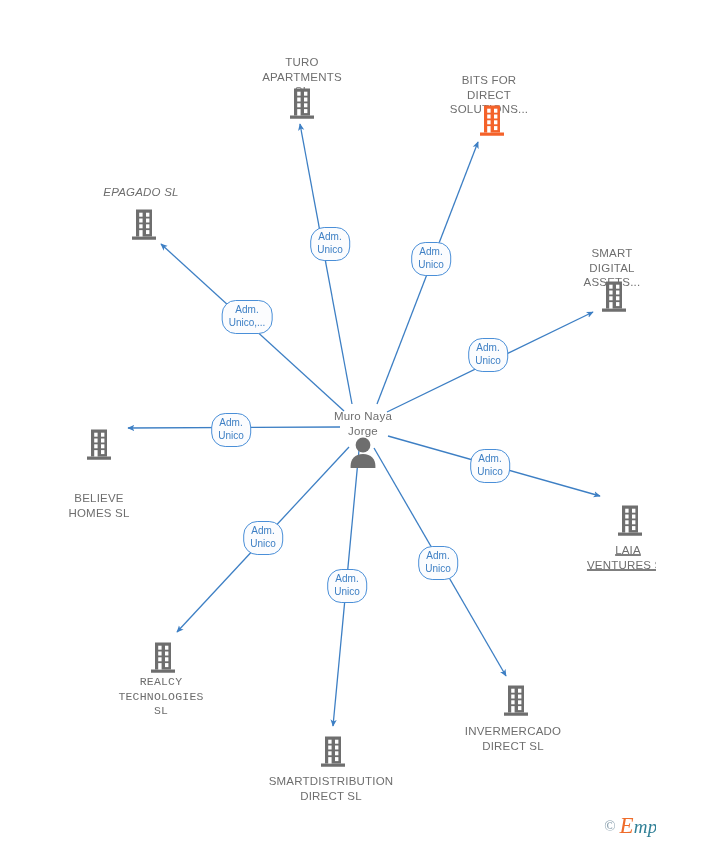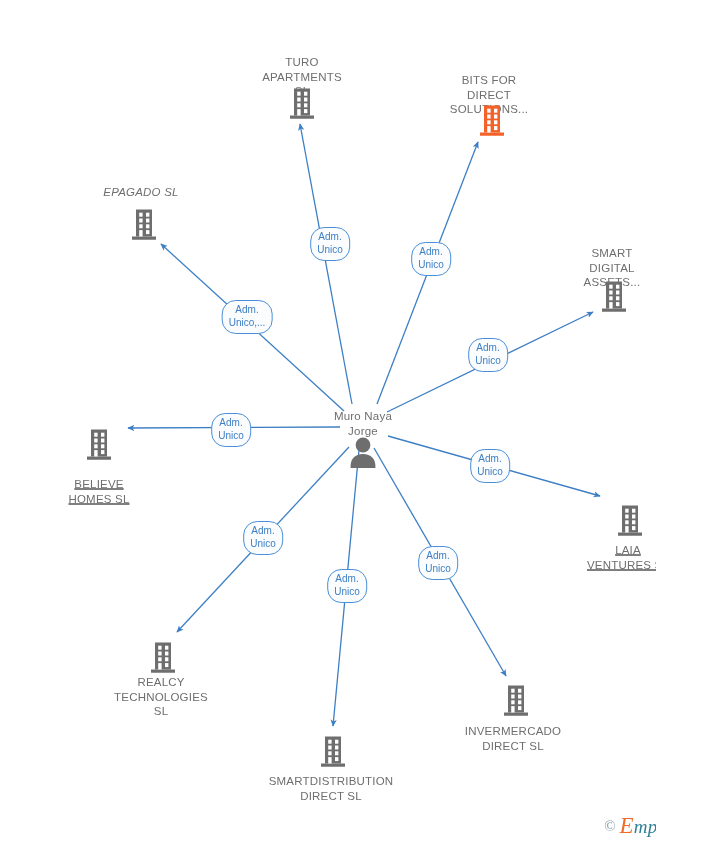--- a/index.html
+++ b/index.html
@@ -198,21 +198,21 @@
               <rect x="10.2" y="11" width="3.4" height="4.0" fill="#ffffff"></rect>
               <rect x="17" y="11" width="3.4" height="4.0" fill="#ffffff"></rect>
               <rect x="10.2" y="16.8" width="3.4" height="4.0" fill="#ffffff"></rect>
               <rect x="17" y="16.8" width="3.4" height="4.0" fill="#ffffff"></rect>
               <rect x="10.2" y="22.6" width="3.4" height="6.4" fill="#ffffff"></rect>
               <rect x="17.0" y="22.6" width="3.4" height="4.0" fill="#ffffff"></rect>
             </g>
           </svg>
         </div>
       </div>
-      <div class="node node-company" style="left: 99px; top: 492px; text-decoration: underline;">
+      <div class="node node-company" style="left: 99px; top: 506px;">
         <div class="node-label">BELIEVE
 HOMES  SL</div>
       </div>
       <div class="node" style="left: 99px; top: 444px;">
         <div class="icon-wrap">
           <svg class="bldg" width="30" height="33" viewBox="0 0 30 33">
             <g fill="#6e6e6e">
               <path d="M7 2 h16 v27 h-16 z"></path>
               <path d="M3 29 h24 v3.2 h-24 z"></path>
               <rect x="10.2" y="5.2" width="3.4" height="4.0" fill="#ffffff"></rect>
@@ -242,21 +242,21 @@
               <rect x="10.2" y="11" width="3.4" height="4.0" fill="#ffffff"></rect>
               <rect x="17" y="11" width="3.4" height="4.0" fill="#ffffff"></rect>
               <rect x="10.2" y="16.8" width="3.4" height="4.0" fill="#ffffff"></rect>
               <rect x="17" y="16.8" width="3.4" height="4.0" fill="#ffffff"></rect>
               <rect x="10.2" y="22.6" width="3.4" height="6.4" fill="#ffffff"></rect>
               <rect x="17.0" y="22.6" width="3.4" height="4.0" fill="#ffffff"></rect>
             </g>
           </svg>
         </div>
       </div>
-      <div class="node node-company" style="left: 161px; top: 698px;">
+      <div class="node node-company" style="left: 161px; top: 698px; font-family: Liberation Mono, monospace;">
         <div class="node-label">REALCY
 TECHNOLOGIES
 SL</div>
       </div>
       <div class="node" style="left: 163px; top: 657px;">
         <div class="icon-wrap">
           <svg class="bldg" width="30" height="33" viewBox="0 0 30 33">
             <g fill="#6e6e6e">
               <path d="M7 2 h16 v27 h-16 z"></path>
               <path d="M3 29 h24 v3.2 h-24 z"></path>

